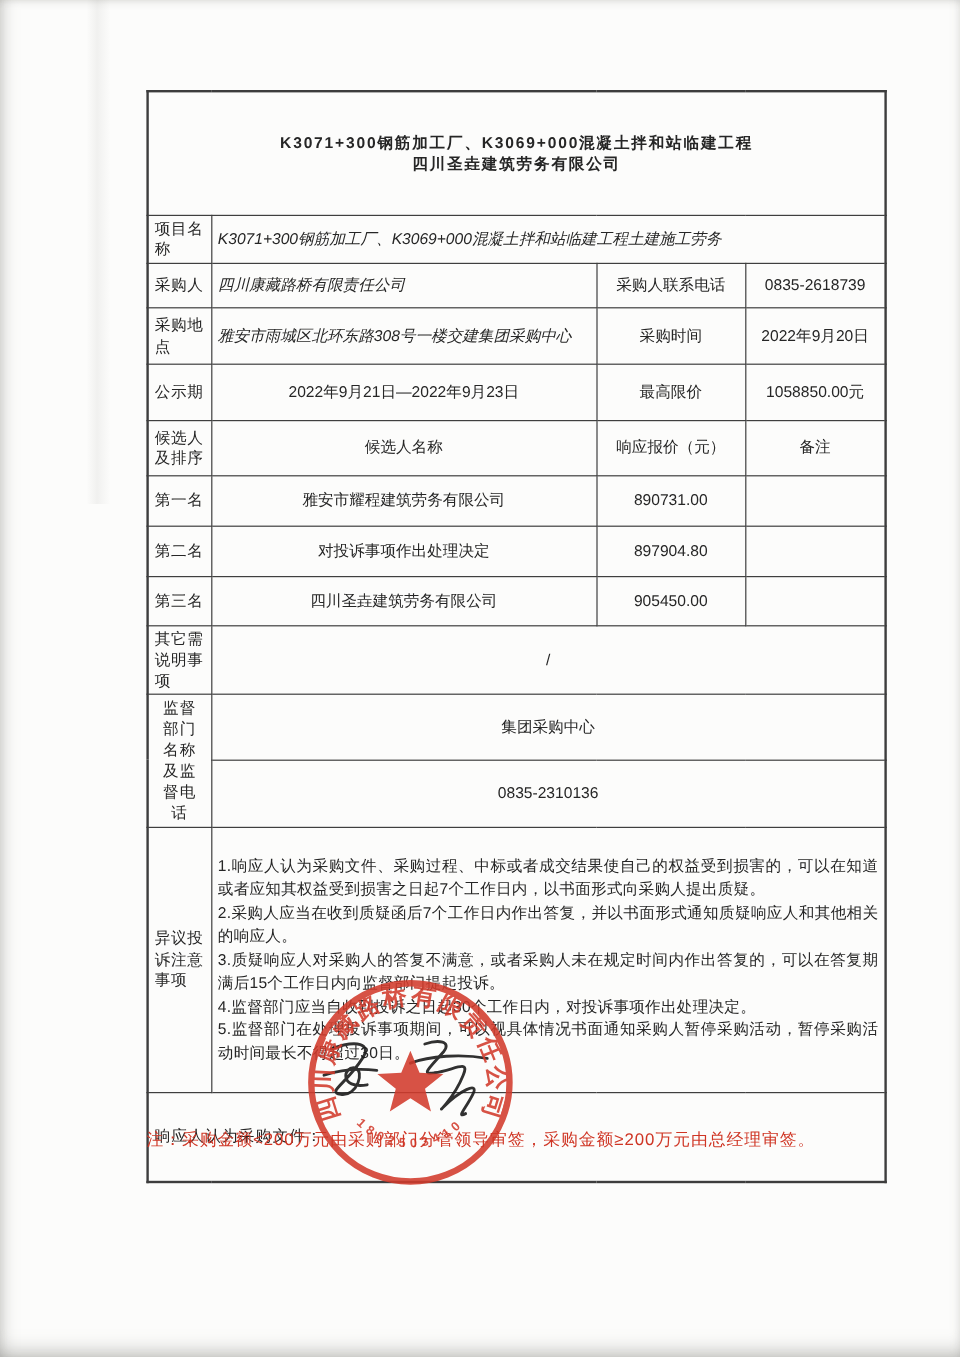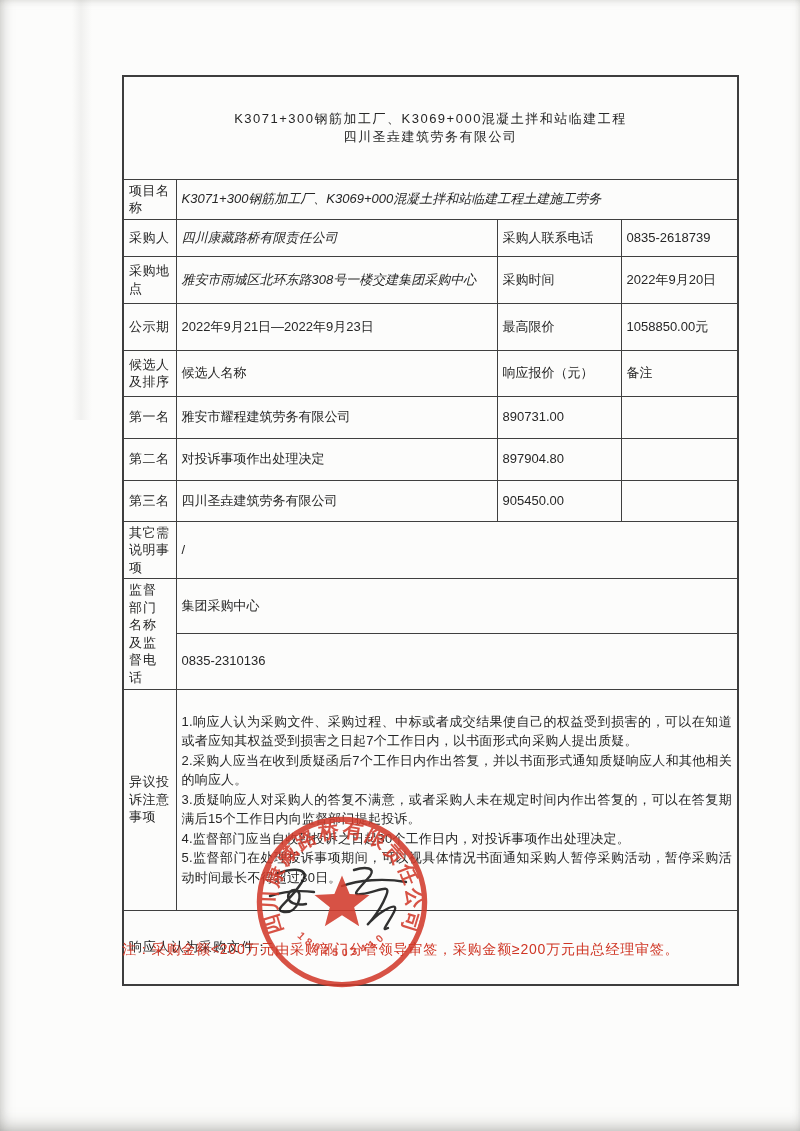--- a/index.html
+++ b/index.html
@@ -27,27 +27,27 @@
     border:2px solid #3d3d3d;
     background:transparent;
   }
   table.doc td {
     border:1px solid #3f3f3f;
     font-size:13px; line-height:1.35; vertical-align:middle;
     padding:2px 5px; color:#262626;
     overflow:hidden;
   }
   td.lbl { padding-left:5px; letter-spacing:.5px; }
-  td.ctr { }
+  td.ctr { text-align:center; }
   td.val-left { padding-left:7px;font-style:italic; }
   td.title-cell {
     height:103px; text-align:center; vertical-align:middle;
-    font-size:19px; font-weight:normal; letter-spacing:1.5px; line-height:1.45;
+    font-size:19px; font-weight:bold; letter-spacing:1.5px; line-height:1.45;
   }
-  td.sup-lbl { letter-spacing:1px; }
+  td.sup-lbl { text-align:center; letter-spacing:1px; }
   td.complaint-cell { padding:8px 8px;margin-left:40px; }
   .complaint-line { font-size:13px; line-height:19.5px; text-align:justify; letter-spacing:.2px; }
   td.sign-cell { height:75px; vertical-align:middle; padding-left:7px; font-size:13.5px; letter-spacing:1px; }
 
   .footnote {
     position:absolute; left:122px; top:941px; width:630px;
     color:#cf3524; font-size:14px; letter-spacing:.8px;
   }
 
   .seal { position:absolute; left:252px; top:812px; width:180px; height:180px; opacity:.88; pointer-events:none; }

